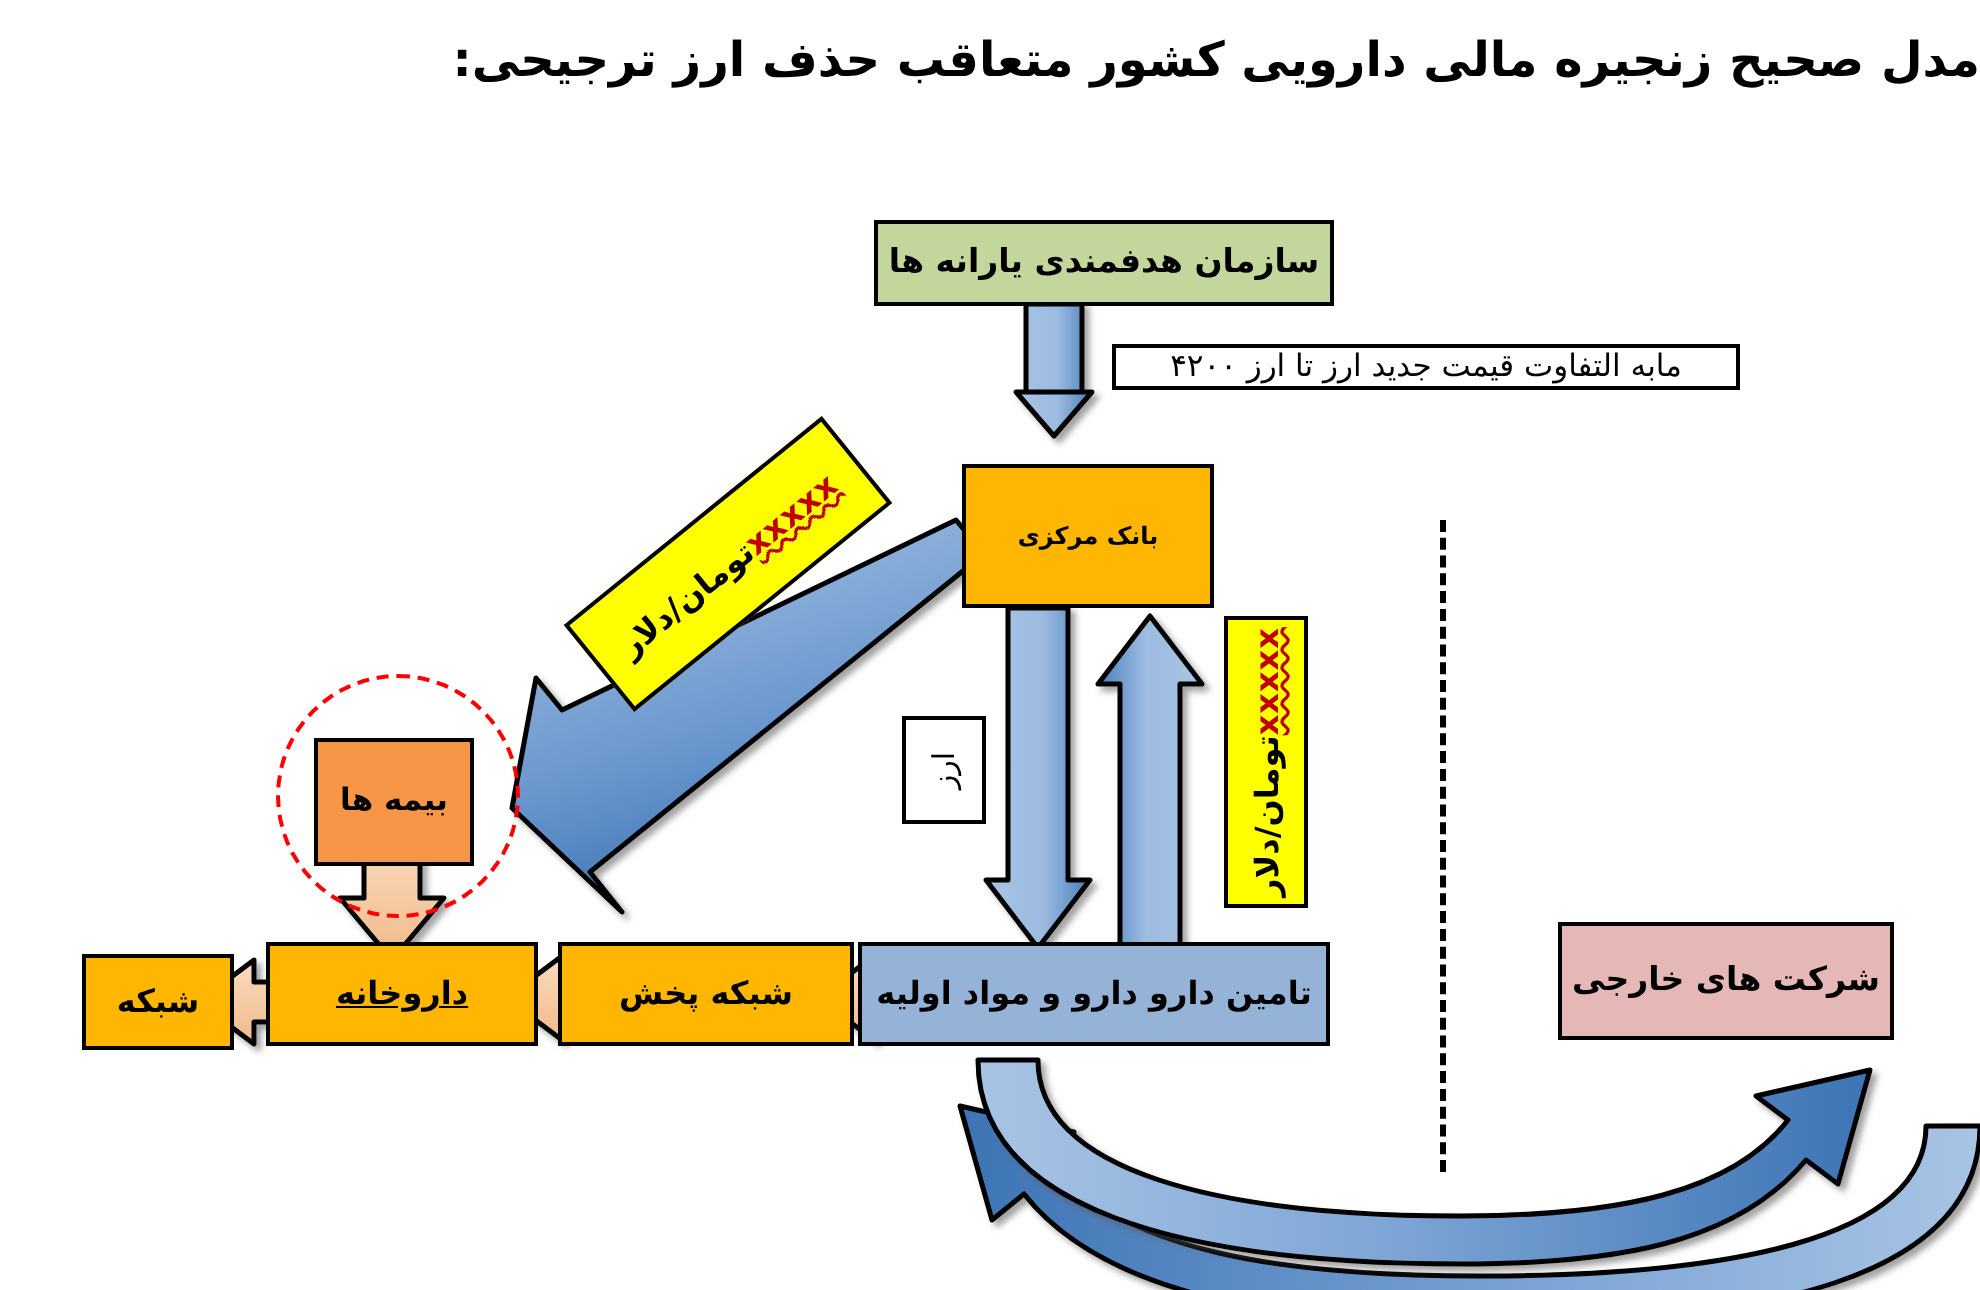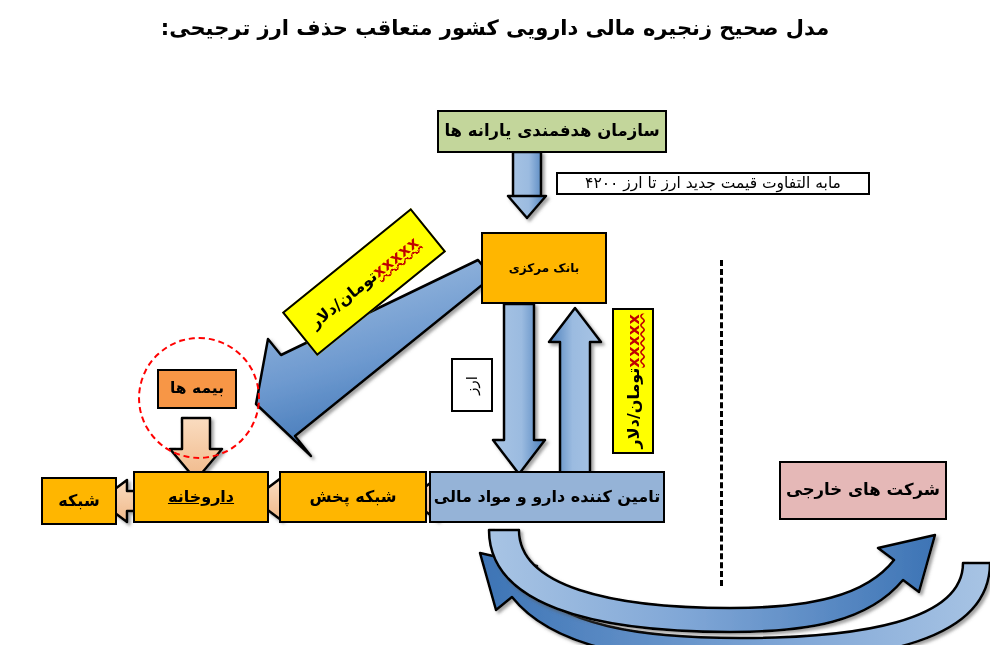--- a/index.html
+++ b/index.html
@@ -20,22 +20,22 @@
     left: 0; top: 0;
     width: 990px;
     height: 645px;
   }
 
   .title {
     position: absolute;
     top: 16px;
     left: 0;
     width: 990px;
-    text-align: center;
-    font-size: 21px;
+    text-align: right;
+    font-size: 24px;
     font-weight: bold;
     color: #000000;
     direction: rtl;
     letter-spacing: 0px;
   }
 
   .node {
     position: absolute;
     box-sizing: border-box;
     border: 2.5px solid #000000;
@@ -230,26 +230,26 @@
   </div>
 
   <div class="node node-orange" style="left:481px; top:232px; width:126px; height:72px; font-size:12px;">
     <span>بانک مرکزی</span>
   </div>
 
   <div class="node node-white" style="left:451px; top:358px; width:42px; height:54px; font-size:15px; font-weight:normal;">
     <span class="vert-text">ارز</span>
   </div>
 
-  <div class="node node-orange2" style="left:157px; top:369px; width:80px; height:40px; font-size:15.5px;text-align:center;">
+  <div class="node node-orange2" style="left:157px; top:369px; width:80px; height:64px; font-size:15.5px;text-align:center;">
     <span>بیمه ها</span>
   </div>
 
   <div class="node node-blue" style="left:429px; top:471px; width:236px; height:52px; font-size:16px;">
-    <span>تامین کننده دارو و مواد مالی</span>
+    <span>تامین دارو دارو و مواد اولیه</span>
   </div>
 
   <div class="node node-orange" style="left:279px; top:471px; width:148px; height:52px; font-size:16px;">
     <span>شبکه پخش</span>
   </div>
 
   <div class="node node-orange" style="left:133px; top:471px; width:136px; height:52px; font-size:16px;text-decoration:underline;">
     <span>داروخانه</span>
   </div>
 

